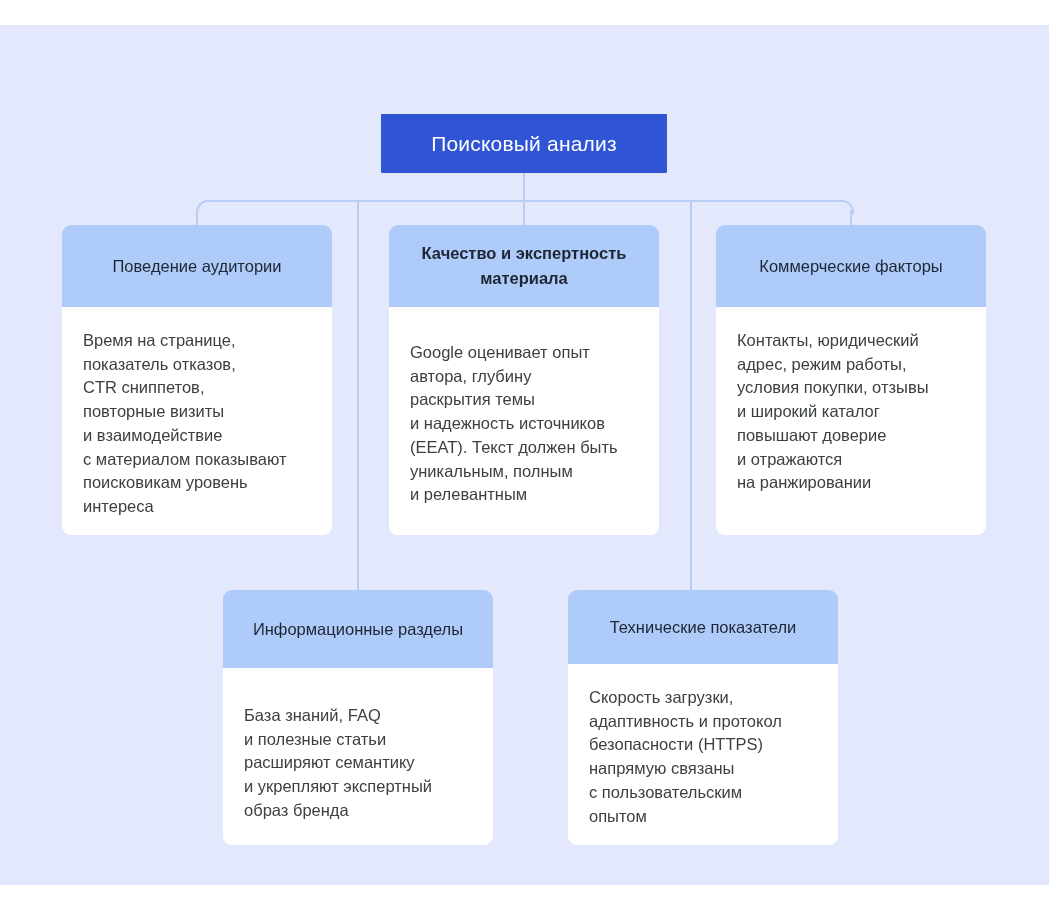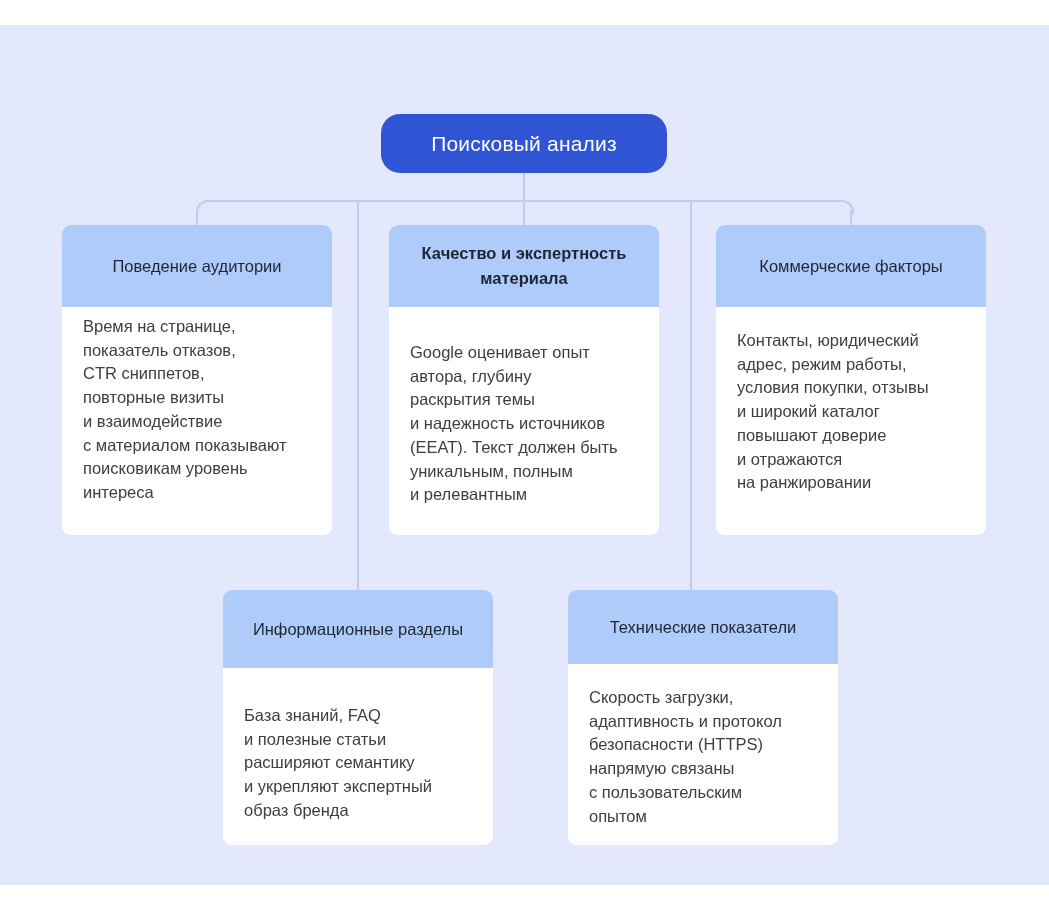--- a/index.html
+++ b/index.html
@@ -39,21 +39,21 @@
     border-width: 0;
   }
   
   #root-node {
     position: absolute;
     left: 381px;
     top: 89px;
     width: 286px;
     height: 59px;
     background: #2f55d4;
-    border-radius: 19px;
+    border-radius: 1px;
     display: flex;
     align-items: center;
     justify-content: center;
     color: #ffffff;
     font-size: 21px;
     letter-spacing: .2px;
     box-sizing: border-box;
   }
   
   .card {
@@ -113,21 +113,21 @@
     <div class="conn conn-v" style="left:357px; top:175px; height:392px;"></div>
     <div class="conn conn-v" style="left:690px; top:175px; height:392px;"></div>
 
     <div id="root-node">
       <span>Поисковый анализ</span>
     </div>
 
     <div class="card" style="left:62px; top:200px; width:270px; height:310px;">
       <div class="card-head" style="height:82px;">Поведение
 аудитории</div>
-      <div class="card-body" style="padding:8px 20px 0 21px;">Время на странице,
+      <div class="card-body" style="padding:22px 20px 0 21px;">Время на странице,
 показатель отказов,
 CTR сниппетов,
 повторные визиты
 и взаимодействие
 с материалом показывают
 поисковикам уровень
 интереса</div>
     </div>
 
     <div class="card" style="left:389px; top:200px; width:270px; height:310px;">

